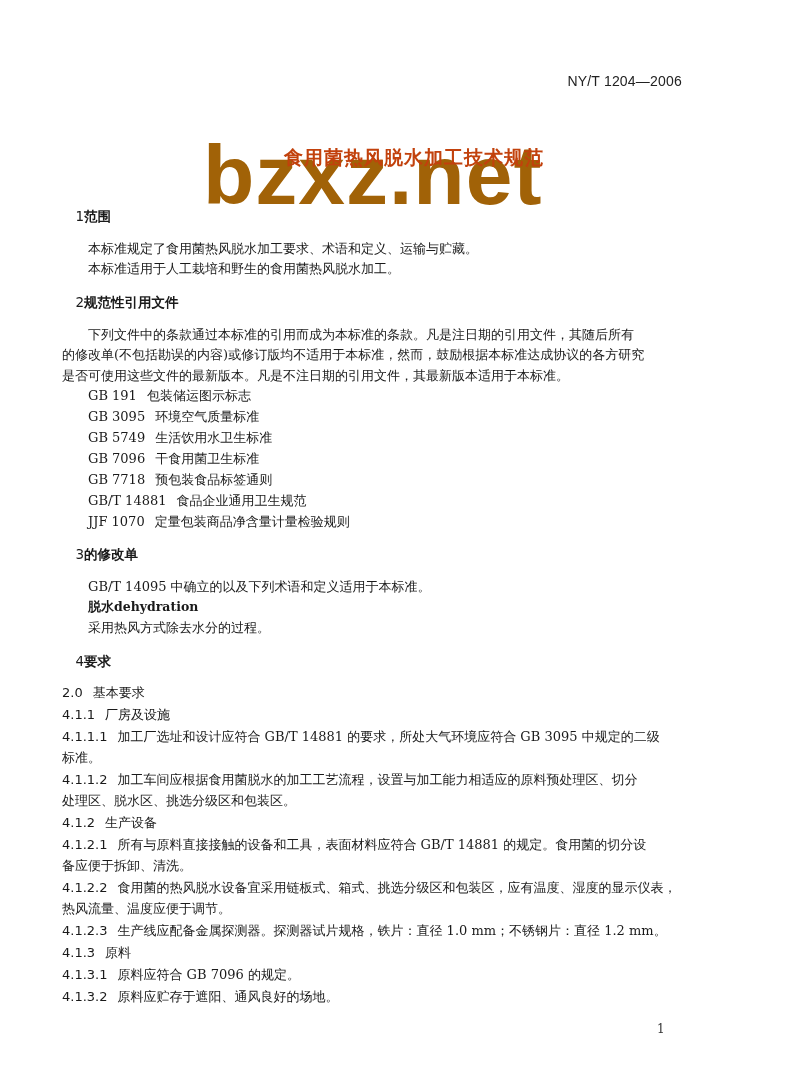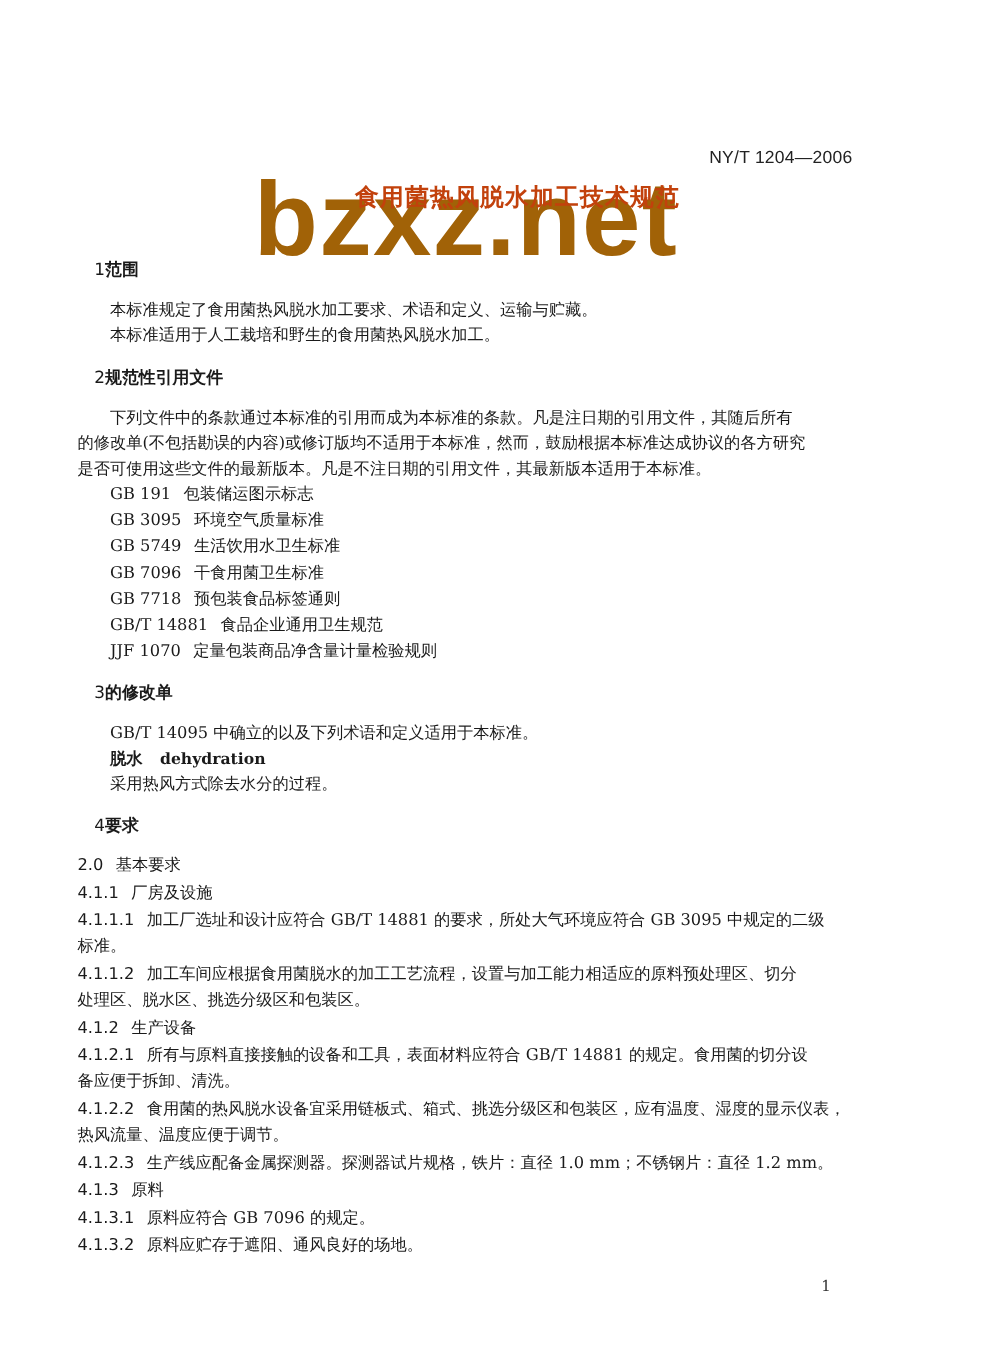--- a/index.html
+++ b/index.html
@@ -5,21 +5,20 @@
     html, body { margin: 0; padding: 0; background: #ffffff; }
     body {
       width: 800px; height: 1089px; position: relative; overflow: hidden;
       font-family: "DejaVu Serif", "Liberation Serif", serif;
       color: #1a1a1a;
     }
     .std-code {
       position: absolute; top: 73px; right: 118px;
       font-family: "Liberation Sans", sans-serif; font-size: 14px; color: #222;
       letter-spacing: 0.2px;
-      margin-top: 44px;
     }
     .watermark {
       position: absolute; left: 203px; top: 133px;
       font-family: "Liberation Sans", sans-serif; font-weight: bold;
       font-size: 84px; line-height: 84px; color: #a16207; letter-spacing: 1px;
       z-index: 0;
     }
     .doc-title {
       position: absolute; left: 0; right: 0; top: 145px; text-align: center;
       font-family: "DejaVu Sans", sans-serif; font-weight: bold; font-size: 19px;
@@ -28,21 +27,21 @@
     .line {
       position: absolute; left: 62px; font-size: 13px; line-height: 16px;
       white-space: nowrap; z-index: 1;
     }
     .h1 { font-family: "DejaVu Sans", sans-serif; font-weight: bold; font-size: 13.5px; text-align: right; }
     .h1 .num { display: inline-block; width: 22px; font-weight: normal; }
     .indent { left: 88px; }
     .ref { left: 88px; }
     .ref .code { display: inline-block; margin-right: 10px; }
     .term-zh { font-family: "DejaVu Sans", sans-serif; font-weight: bold; }
-    .term-en { font-weight: bold; margin-left: 14px; font-size: 12.5px; }
+    .term-en { font-weight: bold; margin-left: 0; font-size: 12.5px; }
     .sub { font-family: "DejaVu Sans", sans-serif; }
     .sub .num { font-family: "DejaVu Sans", sans-serif; margin-right: 10px; }
     .sub-h .lbl { font-family: "DejaVu Sans", sans-serif; }
     .page-num {
       position: absolute; left: 657px; top: 1022px; font-size: 12px; color: #333;
     }
   </style>
 </head>
 <body>
 

